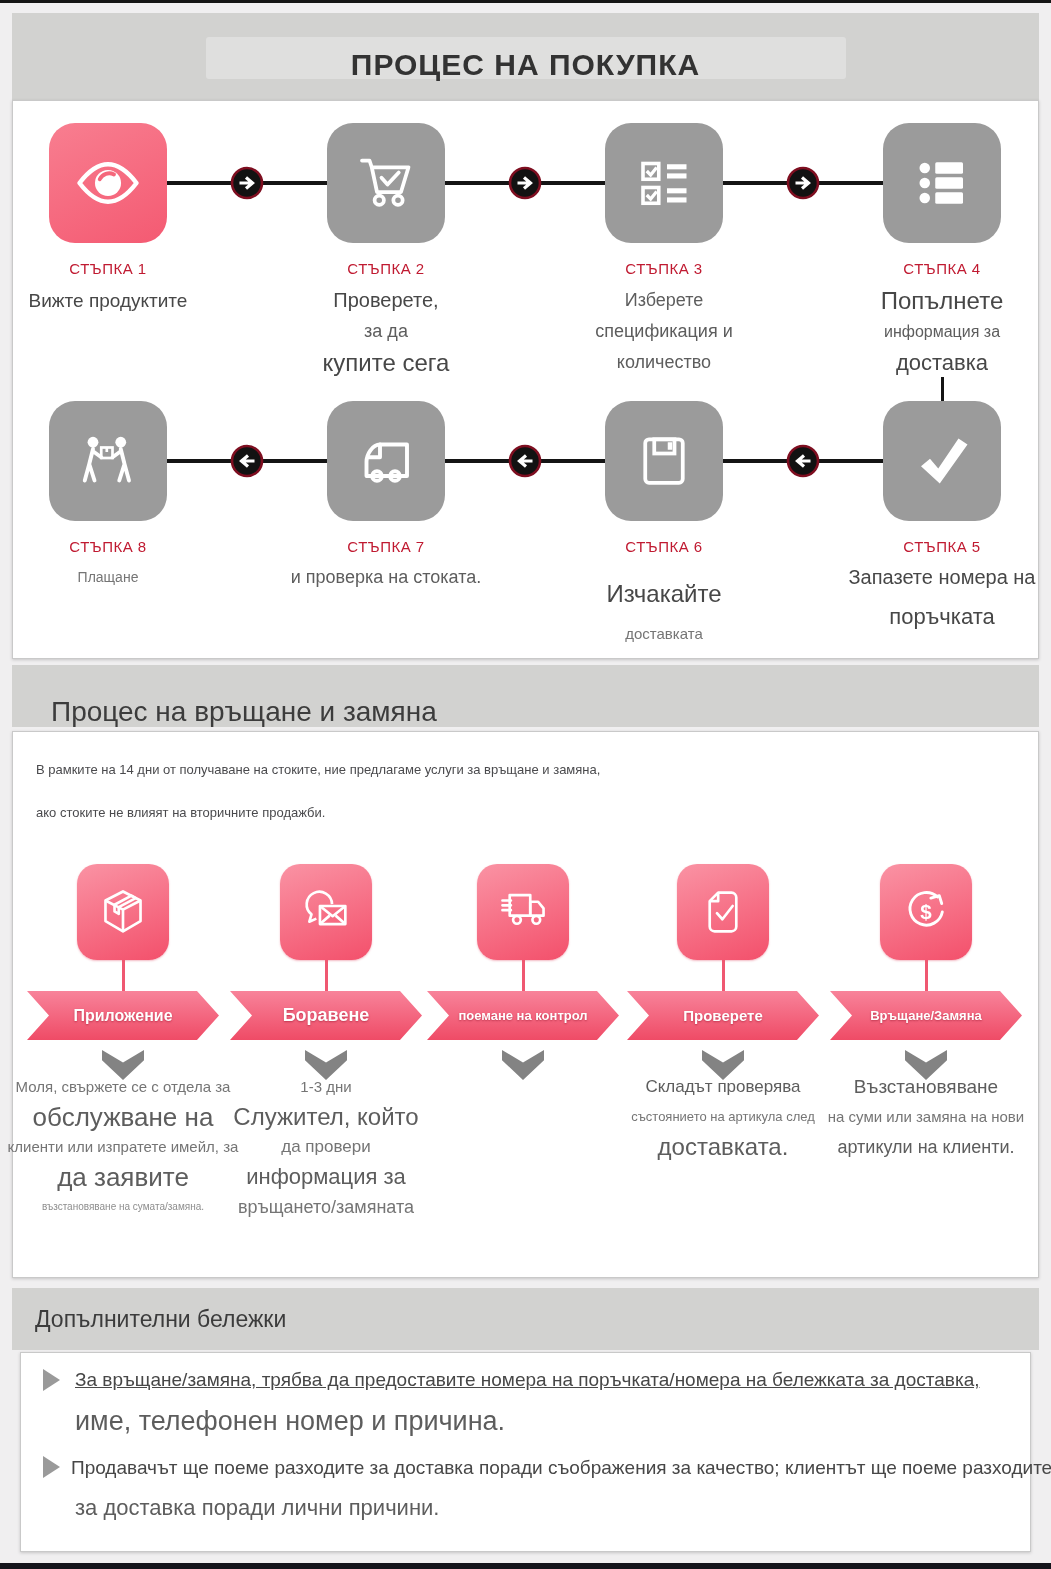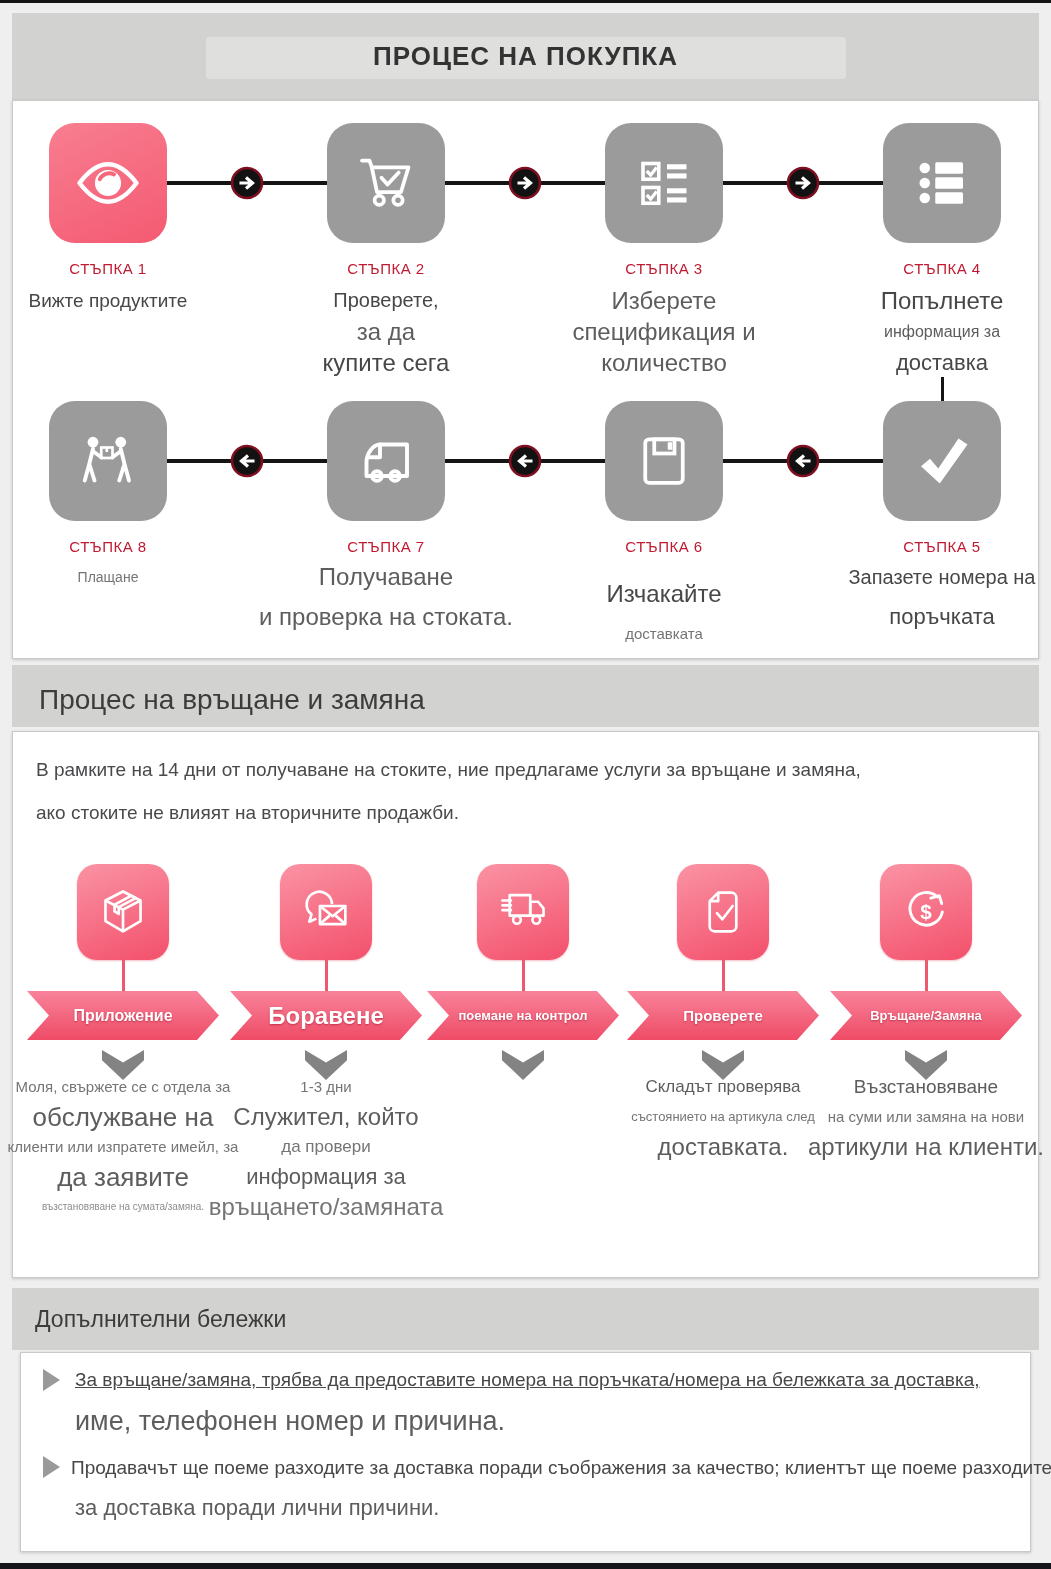--- a/index.html
+++ b/index.html
@@ -5,23 +5,23 @@
   html,body{margin:0;padding:0;}
   body{font-family:"Liberation Sans","DejaVu Sans",sans-serif;background:#f0eff0;}
   #page{position:relative;width:1051px;height:1569px;background:#f0eff0;overflow:hidden;}
   .topbar{position:absolute;left:0;top:0;width:100%;height:3px;background:#151515;}
   .bottombar{position:absolute;left:0;bottom:0;width:100%;height:6px;background:#14141a;}
 
   
   .band{position:absolute;left:12px;width:1027px;background:#d2d2d0;color:#3a3a3a;}
   .band1{top:13px;height:87px;text-align:center;}
   .band1 .ghost{position:absolute;left:50%;top:24px;transform:translateX(-50%);width:640px;height:42px;background:rgba(255,255,255,0.30);border-radius:3px;}
-  .band1 h1{position:relative;margin:0;line-height:87px;font-size:26px;font-weight:700;letter-spacing:1px;color:#333;}
+  .band1 h1{position:relative;margin:8px;line-height:87px;font-size:30px;font-weight:700;letter-spacing:1px;color:#333;}
   .band2{top:665px;height:62px;}
-  .band2 h2{margin:4px;padding-left:23px;line-height:62px;font-size:28px;font-weight:400;color:#3c3c3c;}
+  .band2 h2{margin:16px;padding-left:23px;line-height:62px;font-size:28px;font-weight:400;color:#3c3c3c;}
   .band3{top:1288px;height:62px;}
   .band3 h2{margin:0;padding-left:23px;line-height:62px;font-size:23px;font-weight:400;color:#3c3c3c;}
 
   
   .card{position:absolute;background:#fff;border:1px solid #c9c9c9;box-shadow:0 1px 3px rgba(0,0,0,0.18);}
   .card1{left:12px;top:100px;width:1025px;height:557px;}
   .card2{left:12px;top:731px;width:1025px;height:545px;}
   .card3{left:20px;top:1352px;width:1009px;height:198px;}
 
   
@@ -33,26 +33,26 @@
   .pcol{position:absolute;width:260px;text-align:center;z-index:2;}
   .sq{width:118px;height:120px;border-radius:26px;margin:0 auto;display:flex;align-items:center;justify-content:center;}
   .sq.gray{background:#9b9b9b;}
   .sq.pink{background:linear-gradient(155deg,#f87e90,#f45a72);}
   .steplab{margin-top:17px;font-size:15px;letter-spacing:0.5px;color:#c01a31;}
   .plines{margin-top:8px;}
   .ln31{line-height:31px;}
   .ln40{line-height:40px;}
   .ln30{line-height:30px;}
   .f10{font-size:10px;}.f13{font-size:13px;}.f14{font-size:14px;}.f15{font-size:15px;}
-  .f16{font-size:16px;}.f17{font-size:17px;}.f18{font-size:24px;}.f19{font-size:19px;}
+  .f16{font-size:16px;}.f17{font-size:17px;}.f18{font-size:18px;}.f19{font-size:19px;}
   .f20{font-size:20px;}.f22{font-size:22px;}.f24{font-size:24px;}.f26{font-size:26px;}.f27{font-size:27px;}
   .cd{color:#474747;}.cm{color:#5d5d5d;}.cl{color:#757575;}.cxl{color:#8e8e8e;}
 
   
-  .intro{position:absolute;left:23px;top:16px;font-size:19px;line-height:43px;color:#4a4a4d;}
+  .intro{position:absolute;left:23px;top:16px;font-size:13px;line-height:43px;color:#4a4a4d;}
   .rsq{position:absolute;width:92px;height:96px;border-radius:20px;background:linear-gradient(160deg,#fa93a4,#f3506b);display:flex;align-items:center;justify-content:center;box-shadow:0 1px 2px rgba(220,60,90,.35);}
   .stem{position:absolute;width:3px;background:#ef5871;}
   .ribbon{position:absolute;height:49px;width:192px;background:linear-gradient(180deg,#f8839a,#ef4b66);clip-path:polygon(0% 0%,calc(100% - 22px) 0%,100% 50%,calc(100% - 22px) 100%,0% 100%,22px 50%);display:flex;align-items:center;justify-content:center;}
   .ribbon span{color:#fff;font-weight:700;text-shadow:0 1px 2px rgba(150,20,45,.55);}
   .chev{position:absolute;width:42px;height:30px;background:#838383;clip-path:polygon(0 0,50% 42%,100% 0,100% 34%,50% 100%,0 34%);}
   .rtext{position:absolute;width:260px;text-align:center;}
 
   
   .tri{position:absolute;width:0;height:0;border-left:17px solid #9a9a9a;border-top:11px solid transparent;border-bottom:11px solid transparent;}
   .noteline{position:absolute;white-space:nowrap;}
@@ -215,21 +215,20 @@
       <div class="sq gray">
         <svg width="72" height="72" viewBox="0 0 48 48" fill="none" stroke="#fff" stroke-width="2.6" stroke-linejoin="round" stroke-linecap="round">
             <path d="M20 13h18v21H11v-9.5c0-5 4-11.5 9-11.5z"></path>
             <path d="M20 13v8.5h-8"></path>
             <circle cx="18" cy="34" r="3.2"></circle>
             <circle cx="30" cy="34" r="3.2"></circle>
           </svg>
       </div>
       <div class="steplab">СТЪПКА 7</div>
       <div class="plines ln40" style="margin-top:2px;">
-        <div class="f18 cm">Получаване</div>
         <div class="f18 cm">и проверка на стоката.</div>
       </div>
     </div>
 
     <div class="pcol" style="left:-35px;top:300px;">
       <div class="sq gray">
         <svg width="72" height="72" viewBox="0 0 48 48">
             <circle cx="14" cy="11.5" r="3.6" fill="#fff"></circle>
             <path d="M14 16l-2.5 10M11.5 26L8.5 37M11.5 26l3.5 11M14 17.5l5.5 4" stroke="#fff" stroke-width="2.6" fill="none" stroke-linecap="round"></path>
             <circle cx="32.5" cy="11.5" r="3.6" fill="#fff"></circle>

